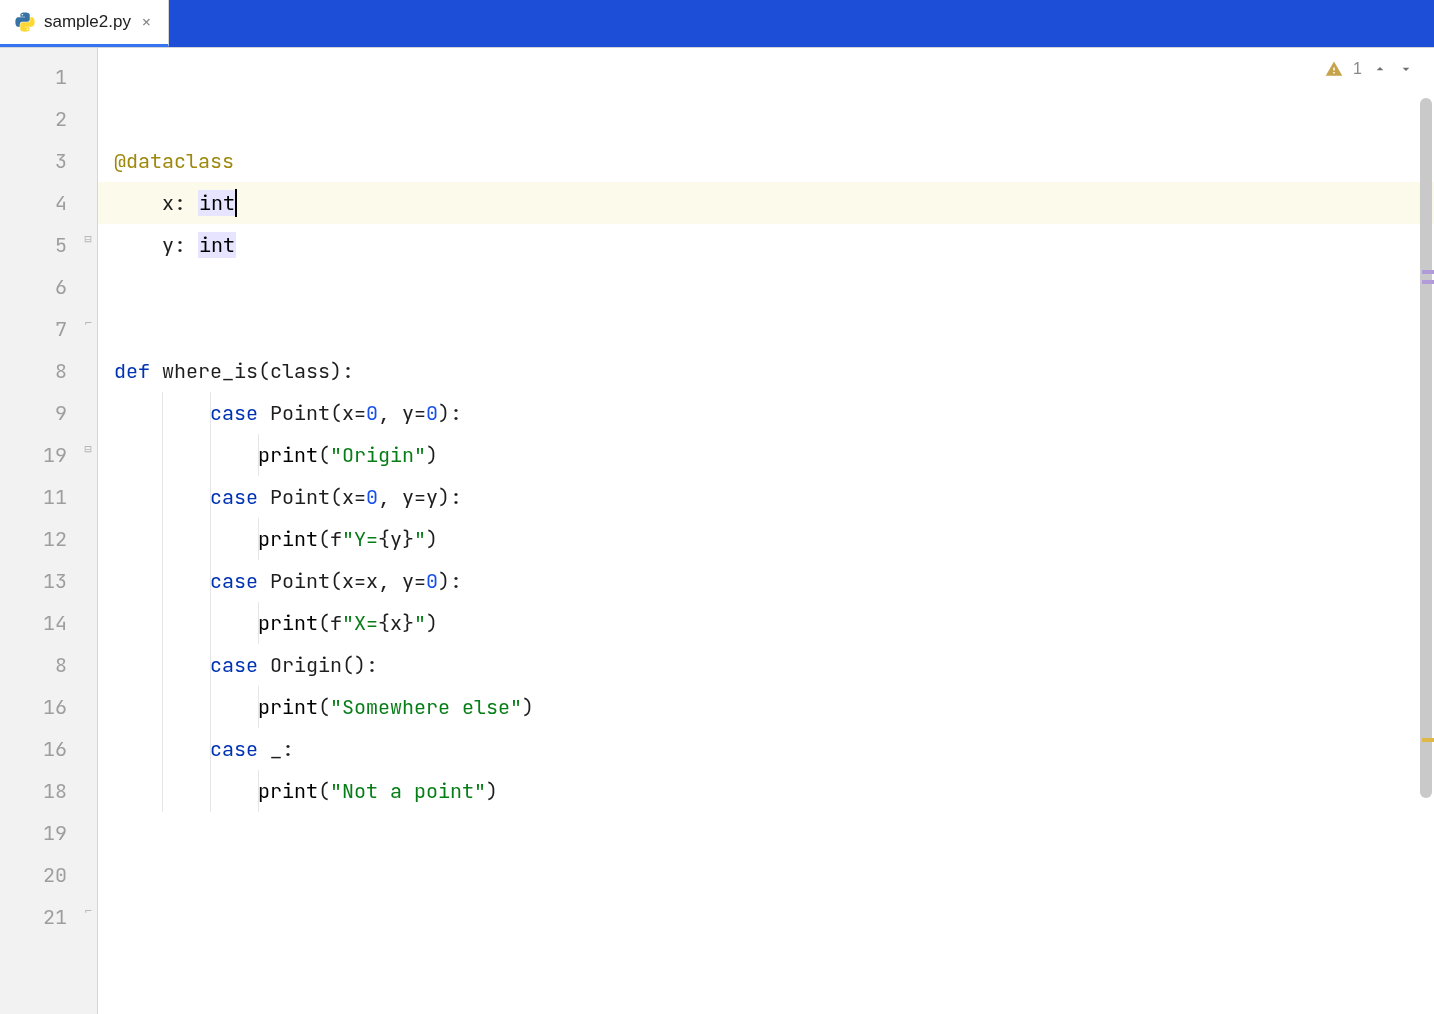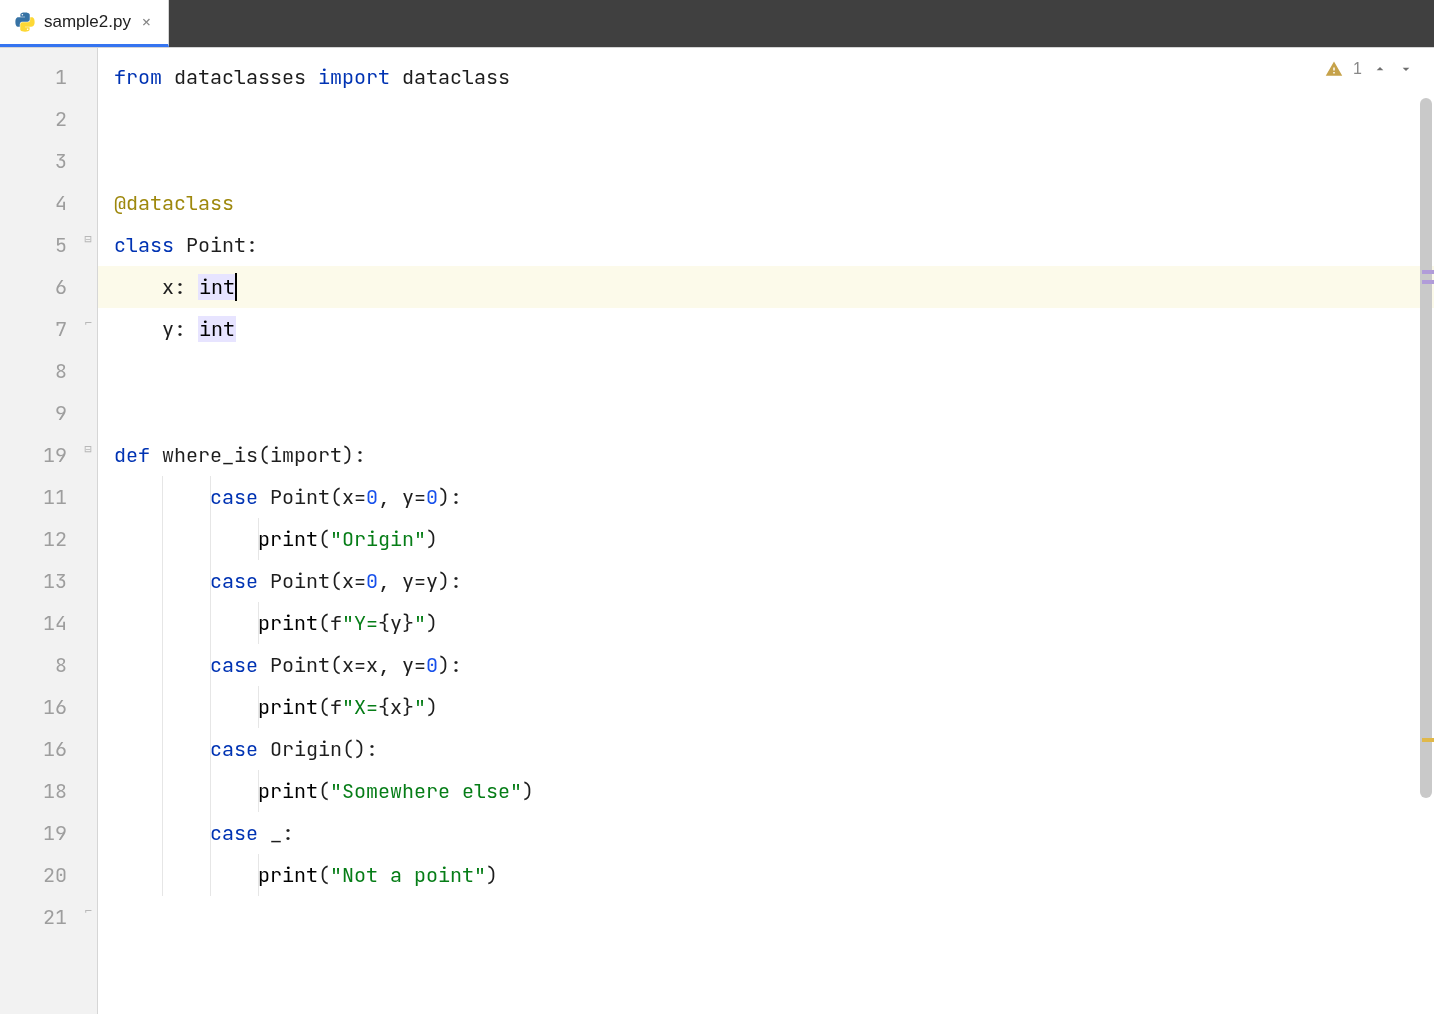--- a/index.html
+++ b/index.html
@@ -8,21 +8,21 @@
   font-size: 20px;
   background: #fff;
   width: 1434px;
   height: 1014px;
   overflow: hidden;
   display: flex;
   flex-direction: column;
 }
 .tab-bar {
   height: 48px;
-  background: #404040;
+  background: #1d4ed8;
   border-bottom: 1px solid #d4d4d4;
   display: flex;
   align-items: stretch;
 }
 .tab {
   display: flex;
   align-items: center;
   padding: 0 14px;
   background: #fff;
   border-right: 1px solid #d4d4d4;
@@ -208,30 +208,28 @@
             <path fill="#6e6e6e" d="M7 14l5-5 5 5z"></path>
           </svg>
         </span>
       <span class="nav-arrow">
           <svg width="16" height="16" viewBox="0 0 24 24">
             <path fill="#6e6e6e" d="M7 10l5 5 5-5z"></path>
           </svg>
         </span>
     </div>
 
-    <div class="code-line"><span class="tok-kw">from</span><span> </span><span class="tok-plain">dataclasses</span><span> </span><span class="tok-kw">import</span><span> </span><span class="tok-plain">dataclass</span></div>
     <div class="code-line"></div>
     <div class="code-line"></div>
     <div class="code-line"><span class="tok-dec">@dataclass</span></div>
-    <div class="code-line"><span class="tok-kw">class</span><span> </span><span class="tok-def">Point</span><span class="tok-plain">:</span></div>
     <div class="code-line hl"><span>    </span><span class="tok-plain">x: </span><span class="tok-blt">int</span><span class="caret"></span></div>
     <div class="code-line"><span>    </span><span class="tok-plain">y: </span><span class="tok-blt">int</span></div>
     <div class="code-line"></div>
     <div class="code-line"></div>
-    <div class="code-line"><span class="tok-kw">def</span><span> </span><span class="tok-fn">where_is</span><span class="tok-plain">(import):</span></div>
+    <div class="code-line"><span class="tok-kw">def</span><span> </span><span class="tok-fn">where_is</span><span class="tok-plain">(class):</span></div>
     <div class="code-line"><span class="indent-guide" style="left:64px"></span><span class="indent-guide" style="left:112px"></span><span>        </span><span class="tok-kw">case</span><span class="tok-plain"> Point(x=</span><span class="tok-num">0</span><span class="tok-plain">, y=</span><span class="tok-num">0</span><span class="tok-plain">):</span></div>
     <div class="code-line"><span class="indent-guide" style="left:64px"></span><span class="indent-guide" style="left:112px"></span><span class="indent-guide" style="left:160px"></span><span>            </span><span class="tok-fcall">print</span><span class="tok-plain">(</span><span class="tok-str">"Origin"</span><span class="tok-plain">)</span></div>
     <div class="code-line"><span class="indent-guide" style="left:64px"></span><span class="indent-guide" style="left:112px"></span><span>        </span><span class="tok-kw">case</span><span class="tok-plain"> Point(x=</span><span class="tok-num">0</span><span class="tok-plain">, y=y):</span></div>
     <div class="code-line"><span class="indent-guide" style="left:64px"></span><span class="indent-guide" style="left:112px"></span><span class="indent-guide" style="left:160px"></span><span>            </span><span class="tok-fcall">print</span><span class="tok-plain">(f</span><span class="tok-str">"Y=</span><span class="tok-plain">{</span><span class="tok-plain">y</span><span class="tok-plain">}</span><span class="tok-str">"</span><span class="tok-plain">)</span></div>
     <div class="code-line"><span class="indent-guide" style="left:64px"></span><span class="indent-guide" style="left:112px"></span><span>        </span><span class="tok-kw">case</span><span class="tok-plain"> Point(x=x, y=</span><span class="tok-num">0</span><span class="tok-plain">):</span></div>
     <div class="code-line"><span class="indent-guide" style="left:64px"></span><span class="indent-guide" style="left:112px"></span><span class="indent-guide" style="left:160px"></span><span>            </span><span class="tok-fcall">print</span><span class="tok-plain">(f</span><span class="tok-str">"X=</span><span class="tok-plain">{</span><span class="tok-plain">x</span><span class="tok-plain">}</span><span class="tok-str">"</span><span class="tok-plain">)</span></div>
     <div class="code-line"><span class="indent-guide" style="left:64px"></span><span class="indent-guide" style="left:112px"></span><span>        </span><span class="tok-kw">case</span><span class="tok-plain"> Origin():</span></div>
     <div class="code-line"><span class="indent-guide" style="left:64px"></span><span class="indent-guide" style="left:112px"></span><span class="indent-guide" style="left:160px"></span><span>            </span><span class="tok-fcall">print</span><span class="tok-plain">(</span><span class="tok-str">"Somewhere else"</span><span class="tok-plain">)</span></div>
     <div class="code-line"><span class="indent-guide" style="left:64px"></span><span class="indent-guide" style="left:112px"></span><span>        </span><span class="tok-kw">case</span><span class="tok-plain"> _:</span></div>
     <div class="code-line"><span class="indent-guide" style="left:64px"></span><span class="indent-guide" style="left:112px"></span><span class="indent-guide" style="left:160px"></span><span>            </span><span class="tok-fcall">print</span><span class="tok-plain">(</span><span class="tok-str">"Not a point"</span><span class="tok-plain">)</span></div>

